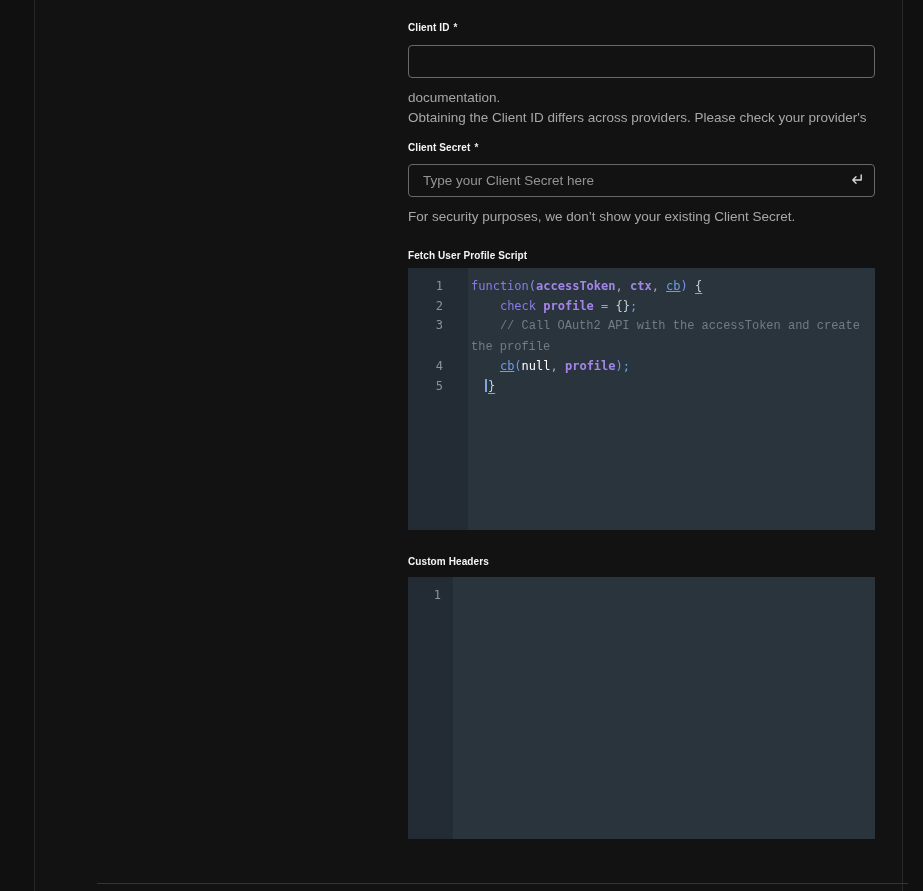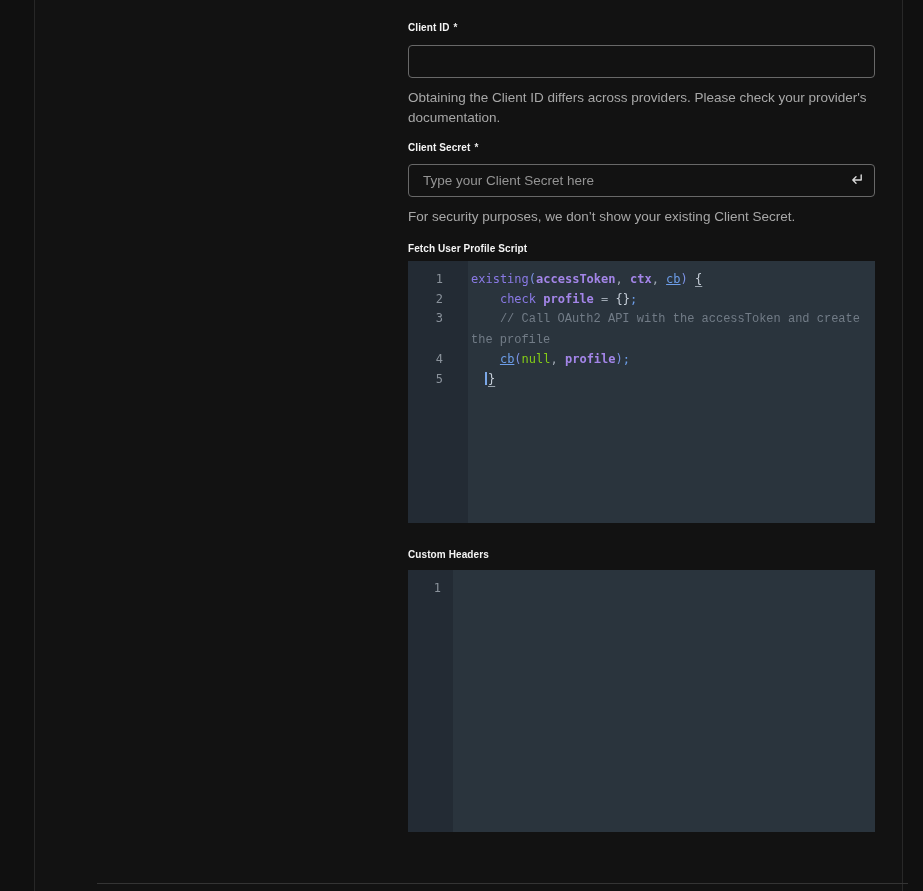--- a/index.html
+++ b/index.html
@@ -55,21 +55,21 @@
   .line-row { display:flex; }
   .ln { flex:none; text-align:right; color:#8a929b; }
   .editor--fetch .ln { width:60px; padding-right:25px; }
   .editor--headers .ln { width:45px; padding-right:12px; }
   .code-line {
     flex:1; white-space:pre-wrap; word-wrap:break-word; overflow-wrap:break-word;
     color:#c5ccd6; padding-left:3px; padding-right:1px; min-height:19.5px;
   }
   .t-keyword { color:#8a7ae6; }
   .t-def { color:#a385e8;font-weight:bold; }
-  .t-atom { color:#84cc16; }
+  .t-atom { color:#ffffff; }
   .t-varblue { color:#6d9eea;text-decoration:underline; }
   .t-paren { color:#7d93e6; }
   .t-op { color:#9fa8b2; }
   .t-brace { color:#c8d0da; }
   .t-semi { color:#6d9eea; }
   .t-comment { color:#727c87;font-family:Liberation Mono, monospace; }
   .t-match { text-decoration:underline; text-decoration-color:#9aa4ae; text-underline-offset:3px; }
   .cursor {
     display:inline-block; width:1.5px; height:13px; background:#7aa7e8;
     vertical-align:-2px; margin-right:1px;
@@ -82,44 +82,44 @@
 </style>
 </head>
 <body>
 
 <div class="content-panel">
   <div class="form-col">
 
     <div class="field-label"><span>Client ID</span><span class="req">*</span></div>
     <input class="text-input" type="text" value="" style="">
     <div class="helper">
+        <div>documentation.</div>
         <div>Obtaining the Client ID differs across providers. Please check your provider's</div>
-        <div>documentation.</div>
       </div>
 
     <div class="field-label" style="margin-top:12px"><span>Client Secret</span><span class="req">*</span></div>
     <div class="input-wrap">
       <input class="text-input" type="text" placeholder="Type your Client Secret here" style="">
       <button class="revert-btn">
         <span>
           <svg width="17" height="17" viewBox="0 0 17 17" fill="none">
             <path d="M13.2 4 V9 H4.8 M8 5.8 L4.8 9 L8 12.2" stroke="#d9d9d9" stroke-width="1.4" stroke-linecap="round" stroke-linejoin="round"></path>
           </svg>
         </span>
       </button>
     </div>
     <div class="helper">For security purposes, we don’t show your existing Client Secret.</div>
 
-    <div class="field-label" style="margin-top:14px"><span>Fetch User Profile Script</span></div>
+    <div class="field-label" style="margin-top:21px"><span>Fetch User Profile Script</span></div>
     <div class="editor editor--fetch">
       <div class="gutter-bg"></div>
       <div class="code-lines">
           <div class="line-row">
             <div class="ln">1</div>
-            <div class="code-line"><span class="t-keyword">existing</span><span class="t-paren">(</span><span class="t-def">accessToken</span><span class="t-op">, </span><span class="t-def">ctx</span><span class="t-op">, </span><span class="t-varblue">cb</span><span class="t-paren">)</span><span class="t-plain"> </span><span class="t-brace t-match">{</span></div>
+            <div class="code-line"><span class="t-keyword">function</span><span class="t-paren">(</span><span class="t-def">accessToken</span><span class="t-op">, </span><span class="t-def">ctx</span><span class="t-op">, </span><span class="t-varblue">cb</span><span class="t-paren">)</span><span class="t-plain"> </span><span class="t-brace t-match">{</span></div>
           </div>
           <div class="line-row">
             <div class="ln">2</div>
             <div class="code-line"><span class="t-plain">    </span><span class="t-keyword">check</span><span class="t-plain"> </span><span class="t-def">profile</span><span class="t-op"> = </span><span class="t-brace">{}</span><span class="t-semi">;</span></div>
           </div>
           <div class="line-row">
             <div class="ln">3</div>
             <div class="code-line"><span class="t-plain">    </span><span class="t-comment">// Call OAuth2 API with the accessToken and create the profile</span></div>
           </div>
           <div class="line-row">

